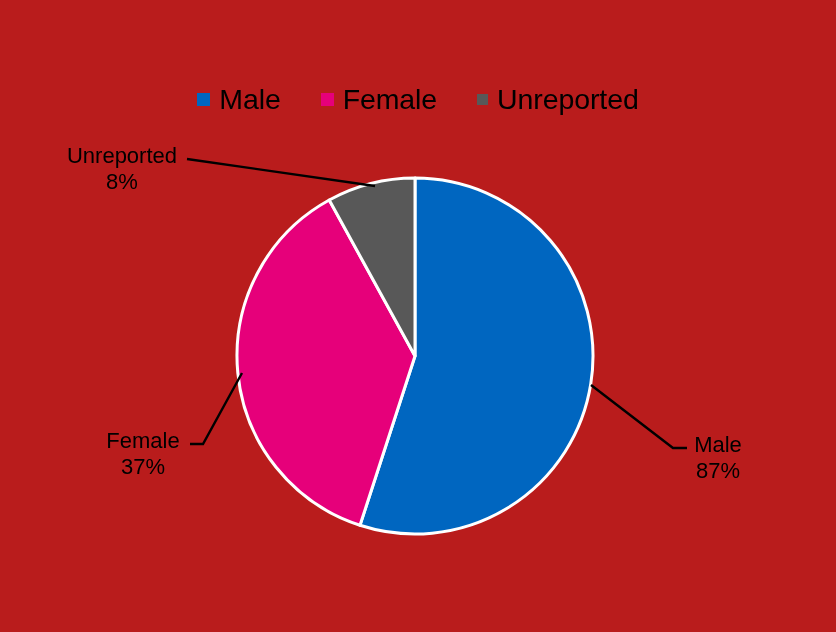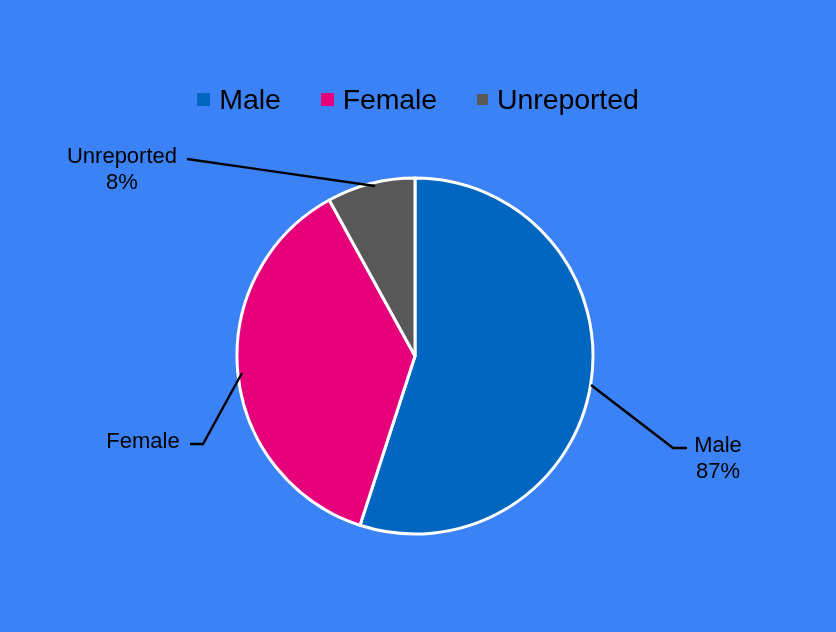--- a/index.html
+++ b/index.html
@@ -10,21 +10,21 @@
   body {
     width: 836px;
     height: 632px;
     font-family: "Liberation Sans", sans-serif;
     overflow: hidden;
   }
   #chart-root {
     position: relative;
     width: 836px;
     height: 632px;
-    background: #3b82f6;
+    background: #b91c1c;
   }
 
   
   .legend {
     position: absolute;
     top: 84px;
     left: 0;
     width: 836px;
     display: flex;
     justify-content: center;
@@ -129,20 +129,21 @@
     </g>
   </svg>
 
   <div class="callout" id="callout-unreported">
     <span class="cl-name">Unreported</span>
     <span class="cl-value">8%</span>
   </div>
 
   <div class="callout" id="callout-female">
     <span class="cl-name">Female</span>
+    <span class="cl-value">37%</span>
   </div>
 
   <div class="callout" id="callout-male">
     <span class="cl-name">Male</span>
     <span class="cl-value">87%</span>
   </div>
 
 </div>
 
 </body></html>

